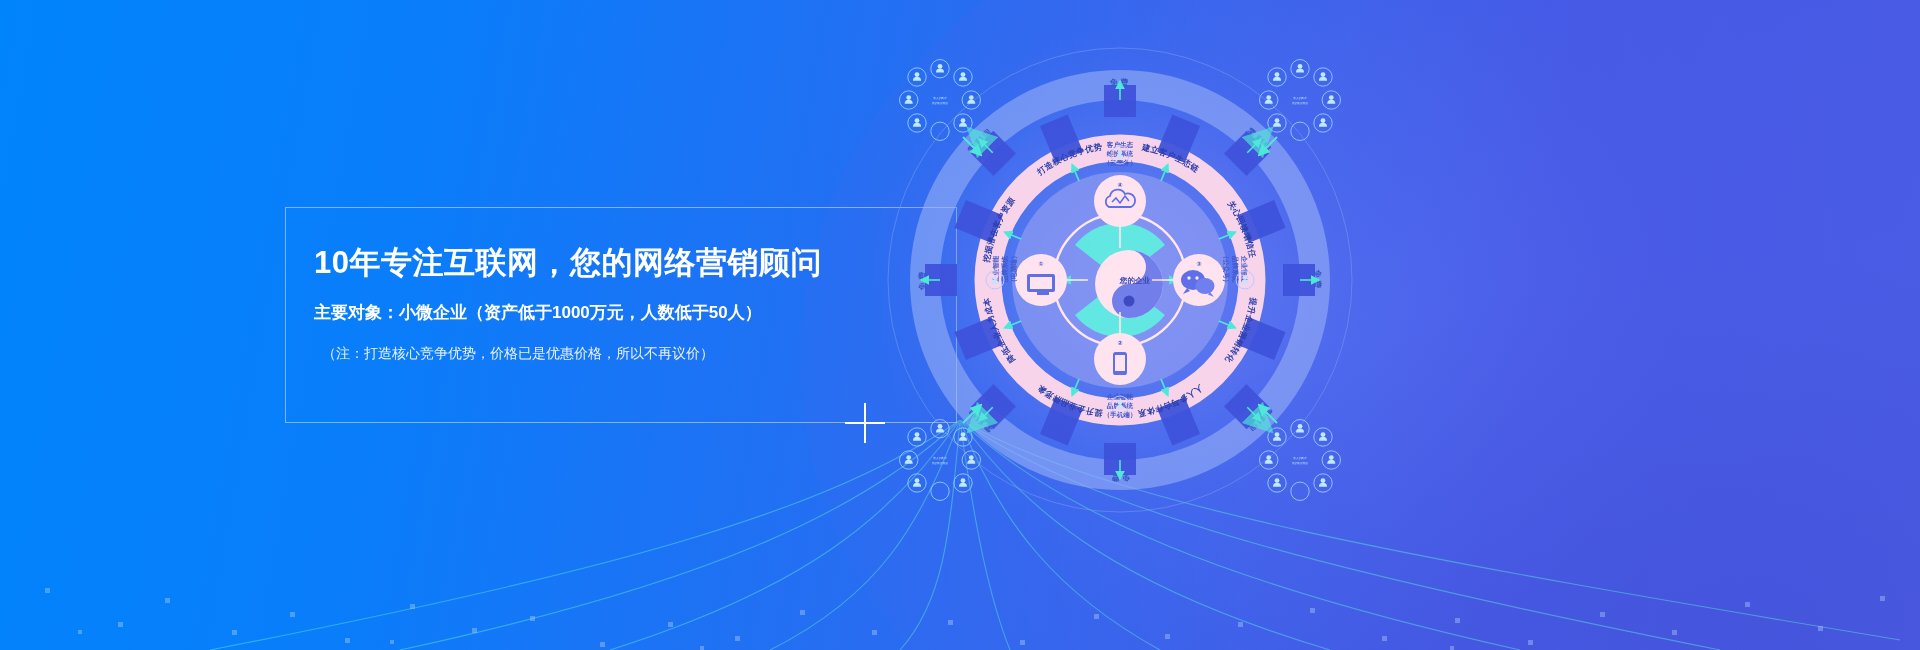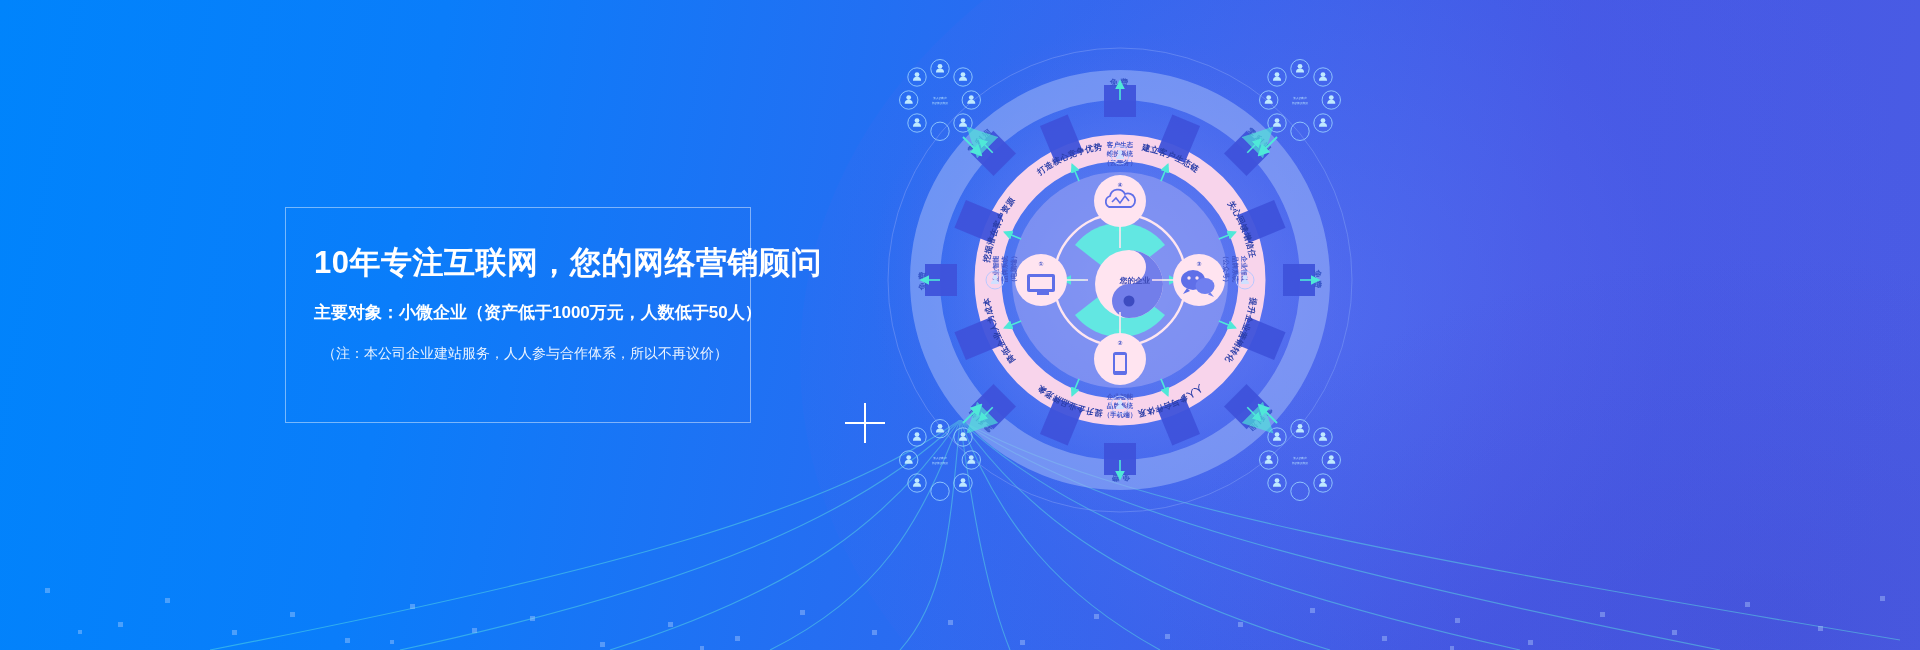--- a/index.html
+++ b/index.html
@@ -28,21 +28,21 @@
     background:radial-gradient(ellipse at 80% 95%, rgba(60,70,200,.30) 0%, rgba(60,70,200,0) 65%);
     pointer-events:none;
   }
 
   
   .fan { position:absolute; left:0; bottom:0; width:1920px; height:230px; pointer-events:none; }
   .dots { position:absolute; left:0; bottom:0; width:1920px; height:180px; pointer-events:none; }
 
   
   #textcard {
-    position:absolute; left:285px; top:207px; width:466px; height:216px;
+    position:absolute; left:285px; top:207px; width:672px; height:216px;
     border:1px solid rgba(255,255,255,.45);
     padding:38px 0 0 28px;
   }
   #textcard .headline {
     color:#fff; font-size:31px; font-weight:bold;
     letter-spacing:.5px; white-space:nowrap; line-height:1.1;
   }
   #textcard .sub {
     color:#fff; font-size:17px; font-weight:bold;
     margin-top:23px; white-space:nowrap; line-height:1.2;
@@ -130,21 +130,21 @@
       <rect x="78" y="160" width="4" height="4"></rect>
         <rect x="390" y="170" width="4" height="4"></rect>
       <rect x="700" y="176" width="4" height="4"></rect>
         <rect x="1450" y="176" width="4" height="4"></rect>
     </g>
   </svg>
 
   <div id="textcard">
     <div class="headline">10年专注互联网，您的网络营销顾问</div>
     <div class="sub">主要对象：小微企业（资产低于1000万元，人数低于50人）</div>
-    <div class="note">（注：本公司企业建站服务，人人参与合作体系，所以不再议价）</div>
+    <div class="note">（注：打造核心竞争优势，价格已是优惠价格，所以不再议价）</div>
   </div>
   <div class="plus-marker"></div>
 
   <div id="diagram">
   <svg viewBox="0 0 570 570">
     <defs>
       <radialGradient id="haze" cx="50%" cy="50%" r="50%">
         <stop offset="0%" stop-color="#8e9cf5" stop-opacity=".55"></stop>
         <stop offset="60%" stop-color="#6d7cef" stop-opacity=".30"></stop>
         <stop offset="100%" stop-color="#5566e8" stop-opacity="0"></stop>

